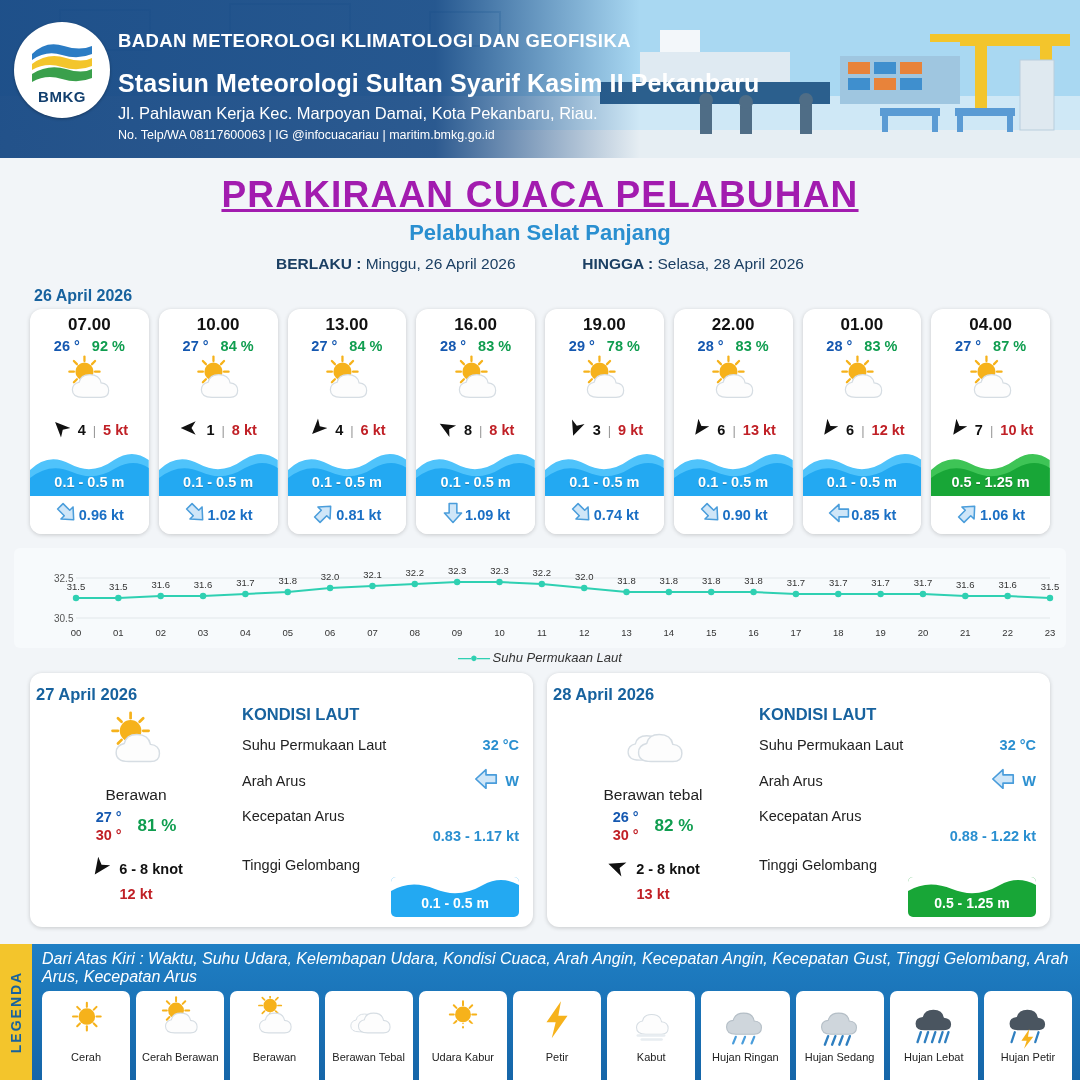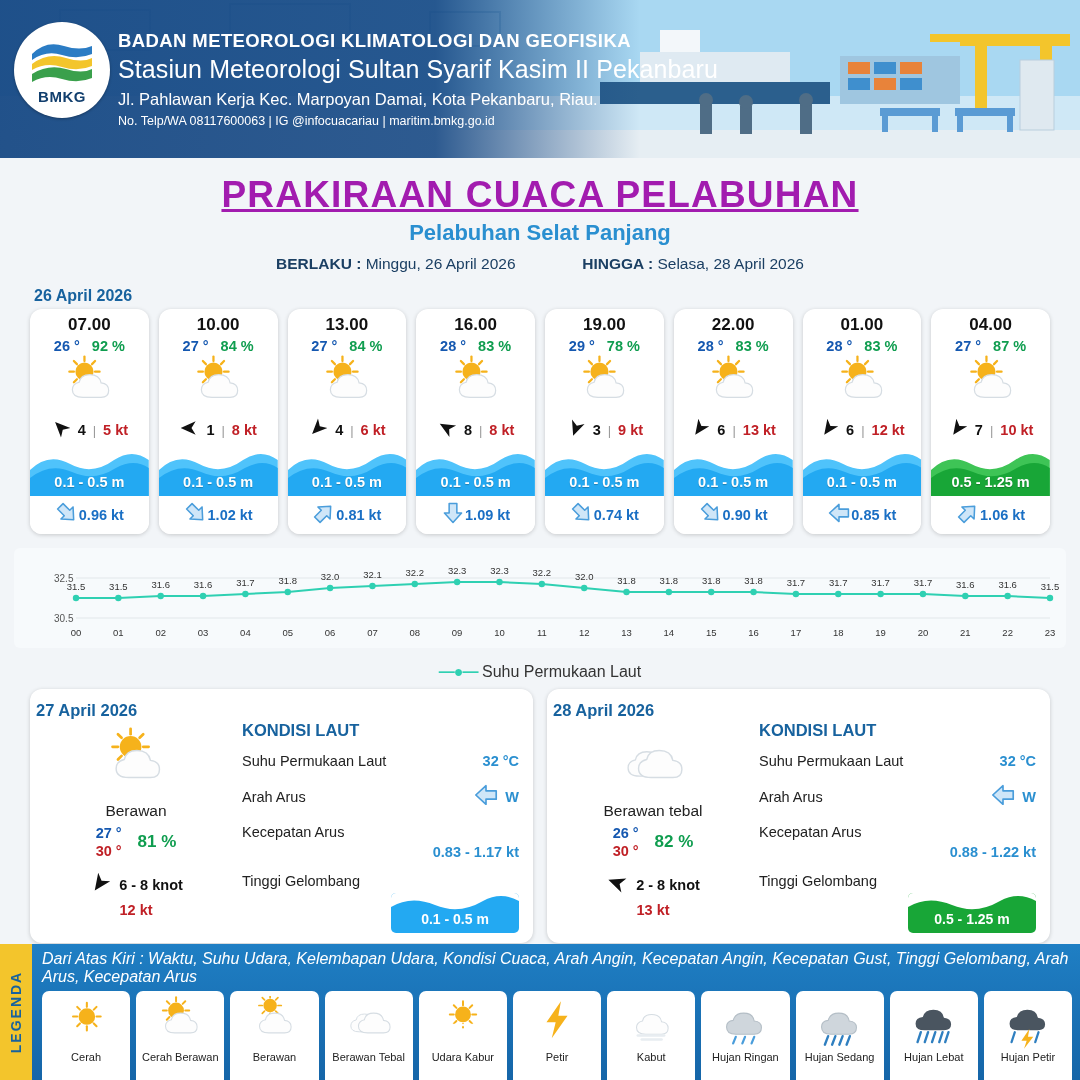--- a/index.html
+++ b/index.html
@@ -27,21 +27,21 @@
     width:96px; height:96px; margin:22px 8px 0 14px; border-radius:50%;
     background:#fff; display:flex; flex-direction:column; align-items:center; justify-content:center;
     box-shadow:0 1px 3px rgba(0,0,0,.3); flex:none;
   }
   .logo-circle {
     width:74px; height:54px; display:flex; align-items:center; justify-content:center;
   }
   .logo-text { font-size:15px; font-weight:bold; color:#123f6e; letter-spacing:.5px; margin-top:-2px; }
   .hdr-texts { margin-top:30px; color:#fff; }
   .hdr-l1 { font-size:18.5px; font-weight:bold; letter-spacing:.4px; }
-  .hdr-l2 { font-size:25px; font-weight:normal; margin-top:3px; letter-spacing:.1px; }
+  .hdr-l2 { font-size:25px; font-weight:bold; margin-top:17px; letter-spacing:.1px; }
   .hdr-l3 { font-size:16.5px; margin-top:6px; }
   .hdr-l4 { font-size:12.5px; margin-top:5px; }
 
   
   .title-block { text-align:center; margin-top:16px; }
   .title-main { font-size:37px; font-weight:bold; color:#a21caf; letter-spacing:1.2px;text-decoration:underline; }
   .title-sub { font-size:22px; font-weight:bold; color:#2a8fd0; margin-top:4px; }
   .validity { margin-top:9px; font-size:15.5px; color:#1b3f63; }
   .validity .lbl { font-weight:bold; }
   .validity .gap { display:inline-block; width:58px; }
@@ -68,21 +68,21 @@
   .wave-band svg { position:absolute; inset:0; width:100%; height:100%; }
   .wave-txt {
     position:absolute; left:0; right:0; bottom:6px; text-align:center;
     font-size:14.5px; font-weight:bold; color:#fff; text-shadow:0 1px 1px rgba(0,0,0,.25);
   }
   .cur-row { display:flex; align-items:center; justify-content:center; height:38px; background:#fff; }
   .cur-txt { font-size:14.5px; font-weight:bold; color:#1a6fc4; }
 
   
   .chart-box { margin:14px 14px 0 14px; background:#f7fafc; border-radius:6px; padding:4px 0 0 0; }
-  .legend-line { text-align:center; font-size:16px; color:#333; margin-top:15px; }
+  .legend-line { text-align:center; font-size:13px; color:#333; margin-top:2px;font-style:italic; }
   .legend-line .dash { color:#2fd0b2; font-weight:bold; letter-spacing:-1px; }
 
   
   .panels { display:flex; gap:14px; padding:0 30px; margin-top:8px; }
   .panel {
     flex:1; background:#fff; border-radius:12px; box-shadow:0 1px 4px rgba(0,0,0,.18);
     padding:12px 14px 10px 6px; display:flex; position:relative; min-height:248px;
   }
   .p-left { width:200px; text-align:center; }
   .p-date { font-size:16.5px; font-weight:bold; color:#17629e; text-align:left; }

